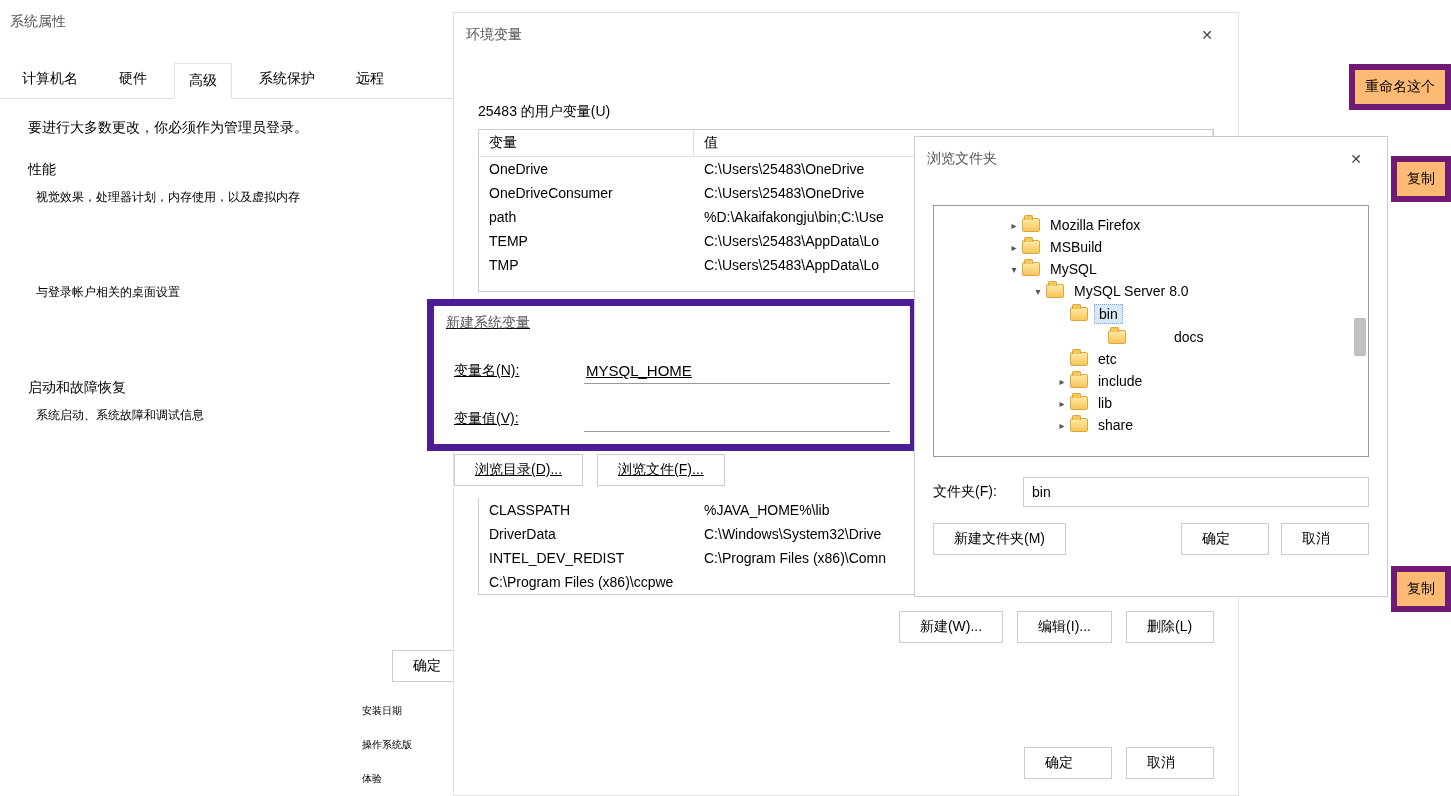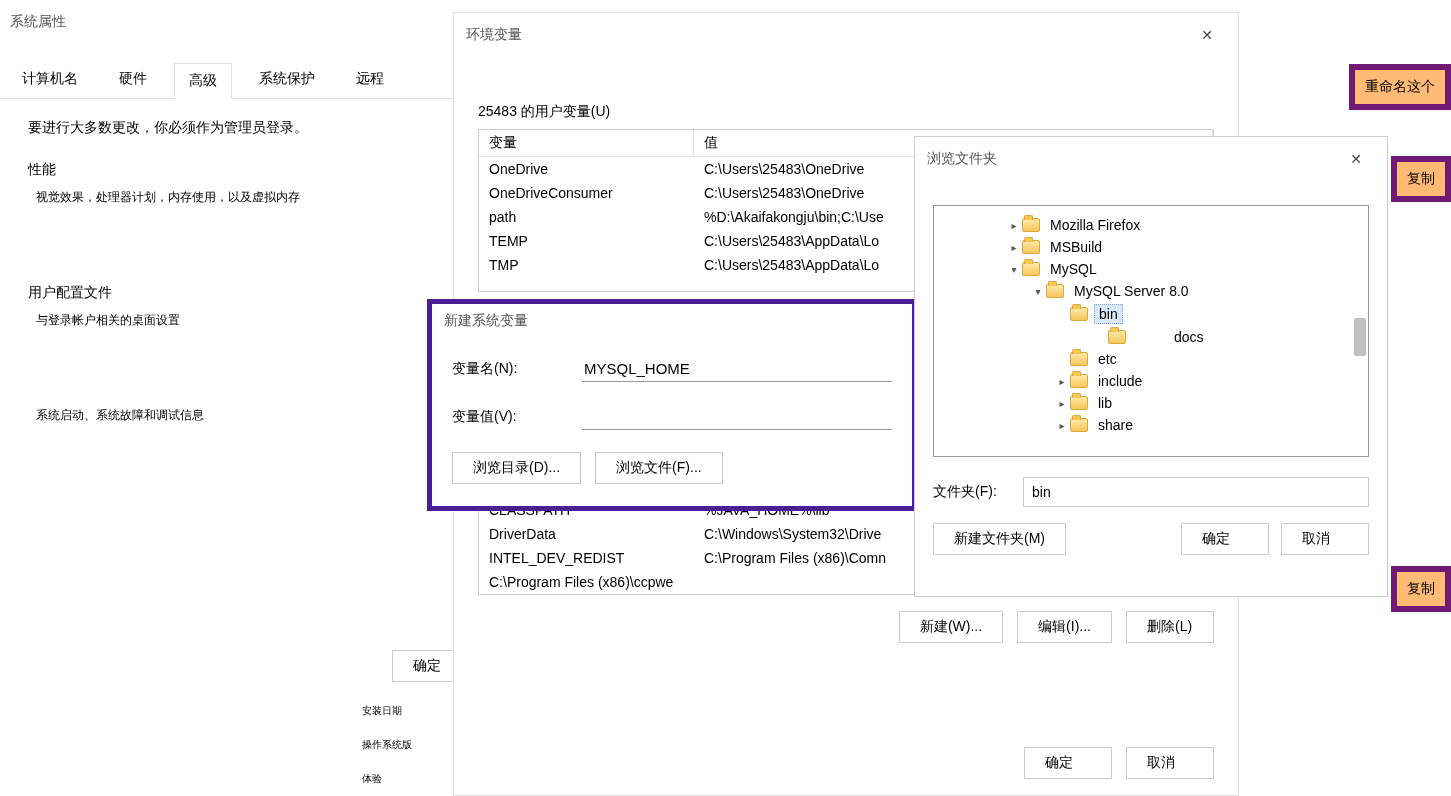--- a/index.html
+++ b/index.html
@@ -31,21 +31,21 @@
   .table { border: 1px solid #ccc; width: 100%; }
   .table .th-row, .table .row { display: flex; }
   .table .th-row { border-bottom: 1px solid #e0e0e0; }
   .table .cell-name { width: 215px; padding: 4px 10px; white-space: nowrap; overflow: hidden; }
   .table .cell-value { flex: 1; padding: 4px 10px; white-space: nowrap; overflow: hidden; }
   .table .th-row .cell-name, .table .th-row .cell-value { border-right: 1px solid #e0e0e0; }
   .btn-row-right { display: flex; justify-content: flex-end; gap: 14px; margin-top: 16px; }
   #envvars .final-btns { position: absolute; bottom: 16px; right: 24px; display: flex; gap: 14px; }
 
   
-  #newvar { left: 427px; top: 299px; width: 490px; height: 212px; border: 5px solid #4c1d95; }
+  #newvar { left: 427px; top: 299px; width: 490px; height: 152px; border: 7px solid #4c1d95; text-decoration: underline; }
   #newvar .body { padding: 18px 20px; }
   #newvar .form-row { display: flex; align-items: center; margin-bottom: 22px; }
   #newvar .form-label { width: 130px; }
   #newvar .form-input { flex: 1; border: none; border-bottom: 1px solid #999; padding: 4px 2px; font-size: 15px; outline: none; }
   #newvar .browse-row { display: flex; gap: 14px; margin-top: 10px; }
 
   
   #browse { left: 914px; top: 136px; width: 474px; height: 461px; border: 1px solid #ccc; }
   #browse .tree-box { margin: 24px 18px 12px 18px; border: 1px solid #999; height: 252px; overflow-y: auto; padding: 8px 0; position: relative; }
   #browse .tree-scroll-thumb { position: absolute; right: 2px; top: 112px; width: 12px; height: 38px; background: #c0c0c0; border-radius: 2px; }
@@ -90,24 +90,24 @@
     <div class="tab">系统保护</div>
     <div class="tab">远程</div>
   </div>
   <div class="body">
     <div class="note">要进行大多数更改，你必须作为管理员登录。</div>
     <div class="section">
       <div class="section-title">性能</div>
       <div class="section-desc">视觉效果，处理器计划，内存使用，以及虚拟内存</div>
     </div>
     <div class="section" style="margin-top:78px">
-      <div class="section-title">用户配置文件</div>
       <div class="section-desc">与登录帐户相关的桌面设置</div>
     </div>
     <div class="section" style="margin-top:78px">
+      <div class="section-title">启动和故障恢复</div>
       <div class="section-desc">系统启动、系统故障和调试信息</div>
     </div>
     <div class="env-btn-row" style="margin-top:78px">
       <button class="btn" style="width:80px">环境</button>
     </div>
   </div>
   <div class="bottom-btns">
     <button class="btn">确定</button>
     <button class="btn">取消</button>
   </div>

